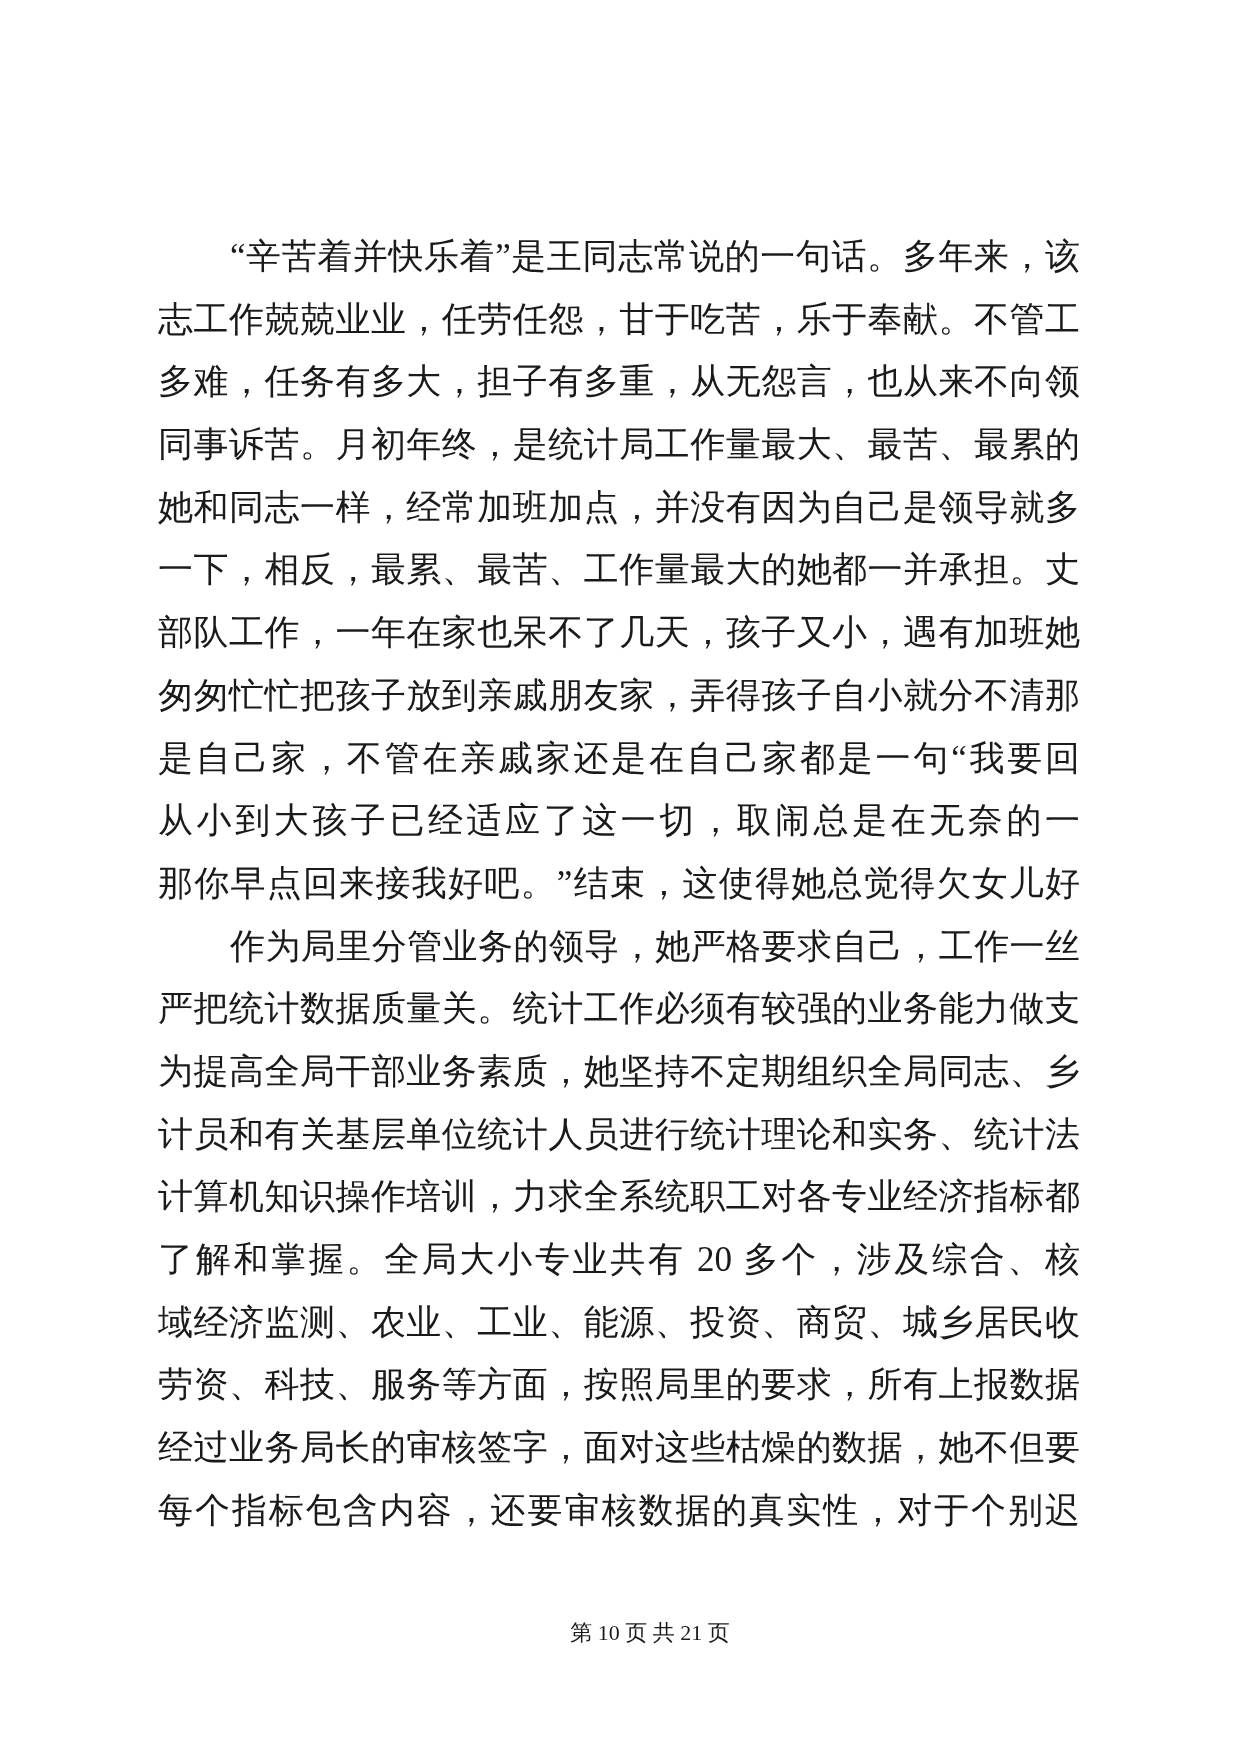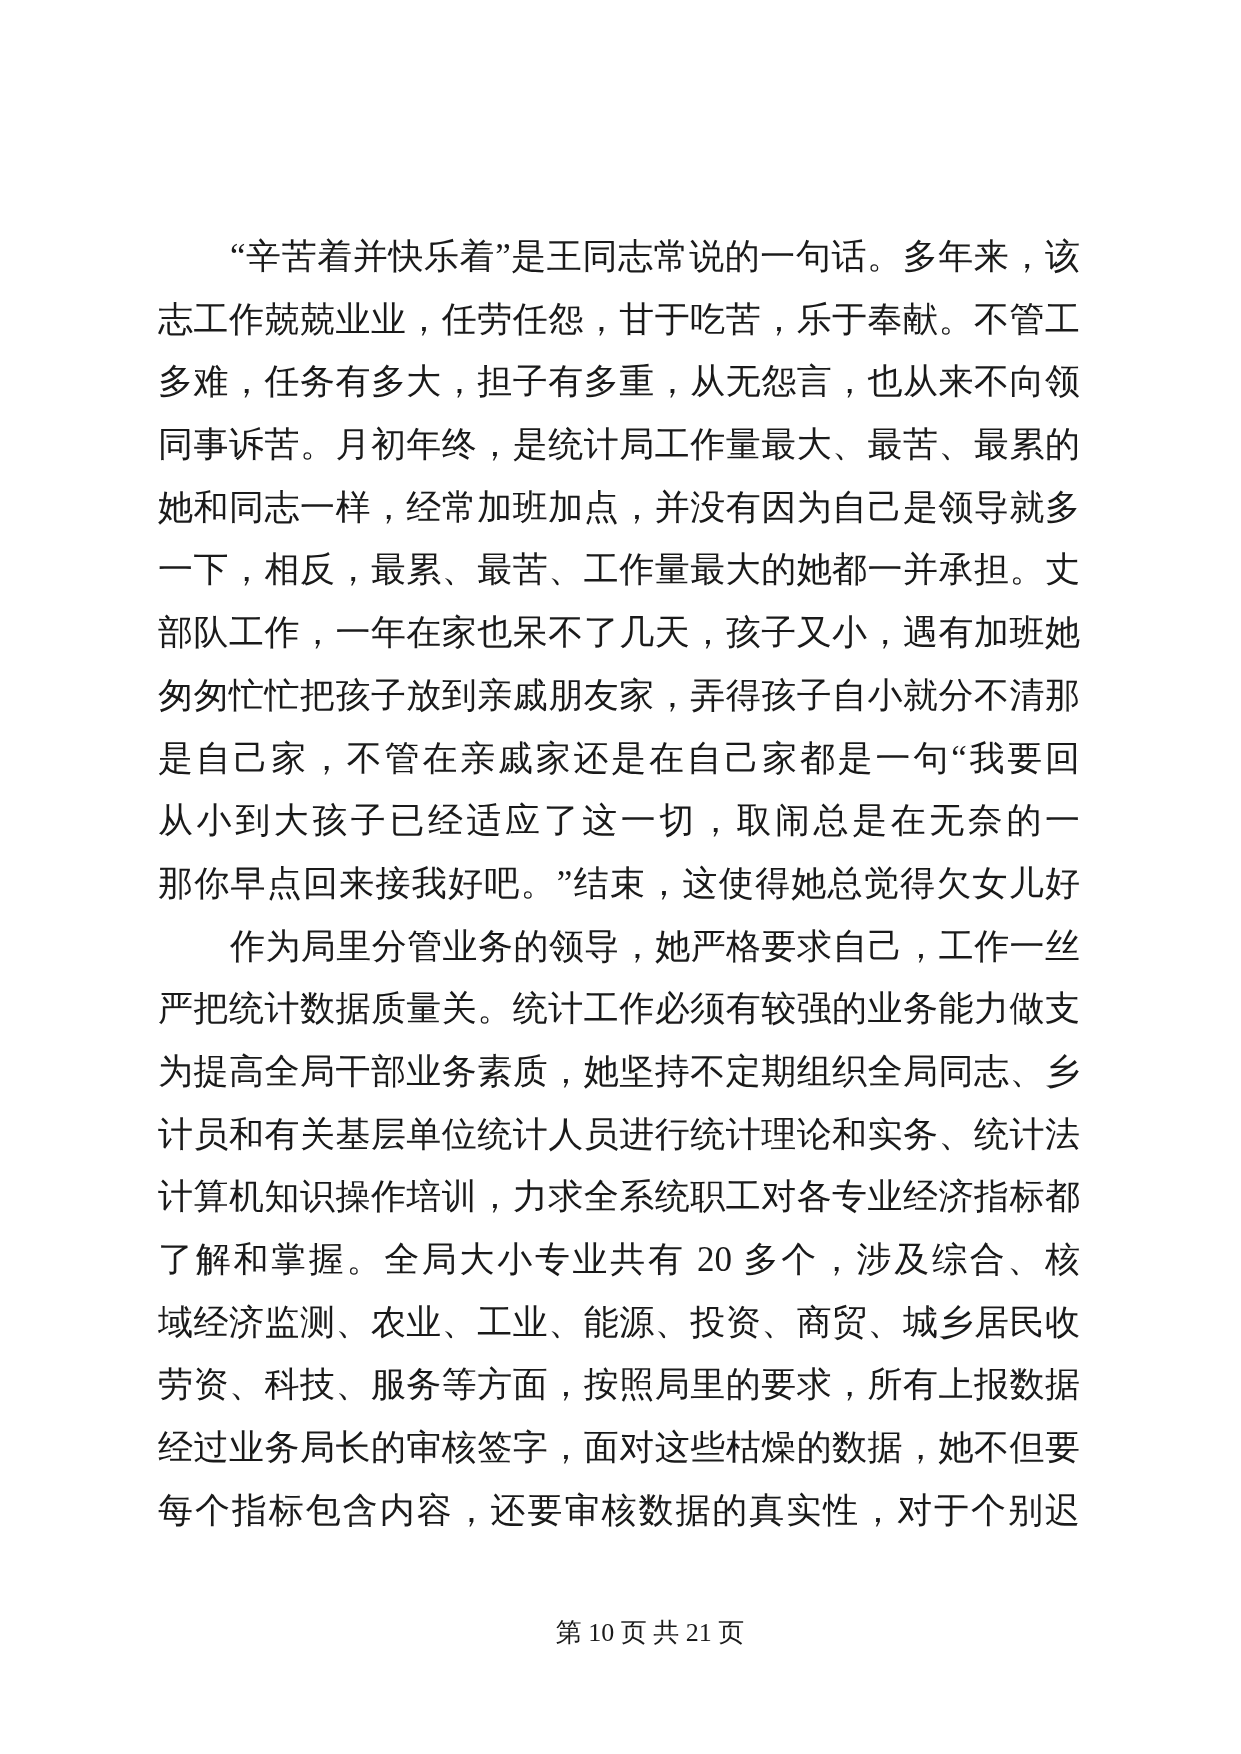--- a/index.html
+++ b/index.html
@@ -35,21 +35,21 @@
     overflow: hidden;
   }
   .line.indent {
     text-indent: 72px;
   }
   .footer {
     position: absolute;
     top: 1611px;
     left: 650px;
     transform: translateX(-50%);
-    font-size: 26px;
+    font-size: 22px;
     line-height: 44px;
     white-space: nowrap;
     color: #1a1a1a;
   }
 </style>
 </head>
 <body>
 
 <div class="page">
   <div class="content">

